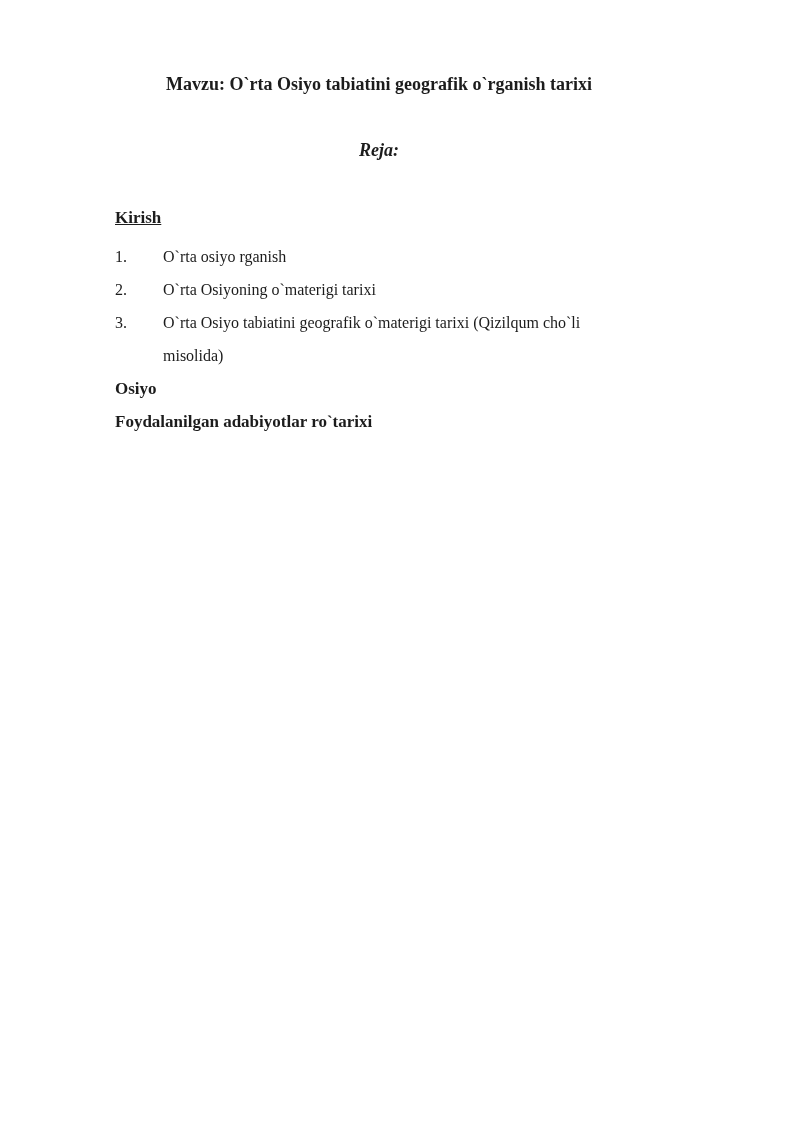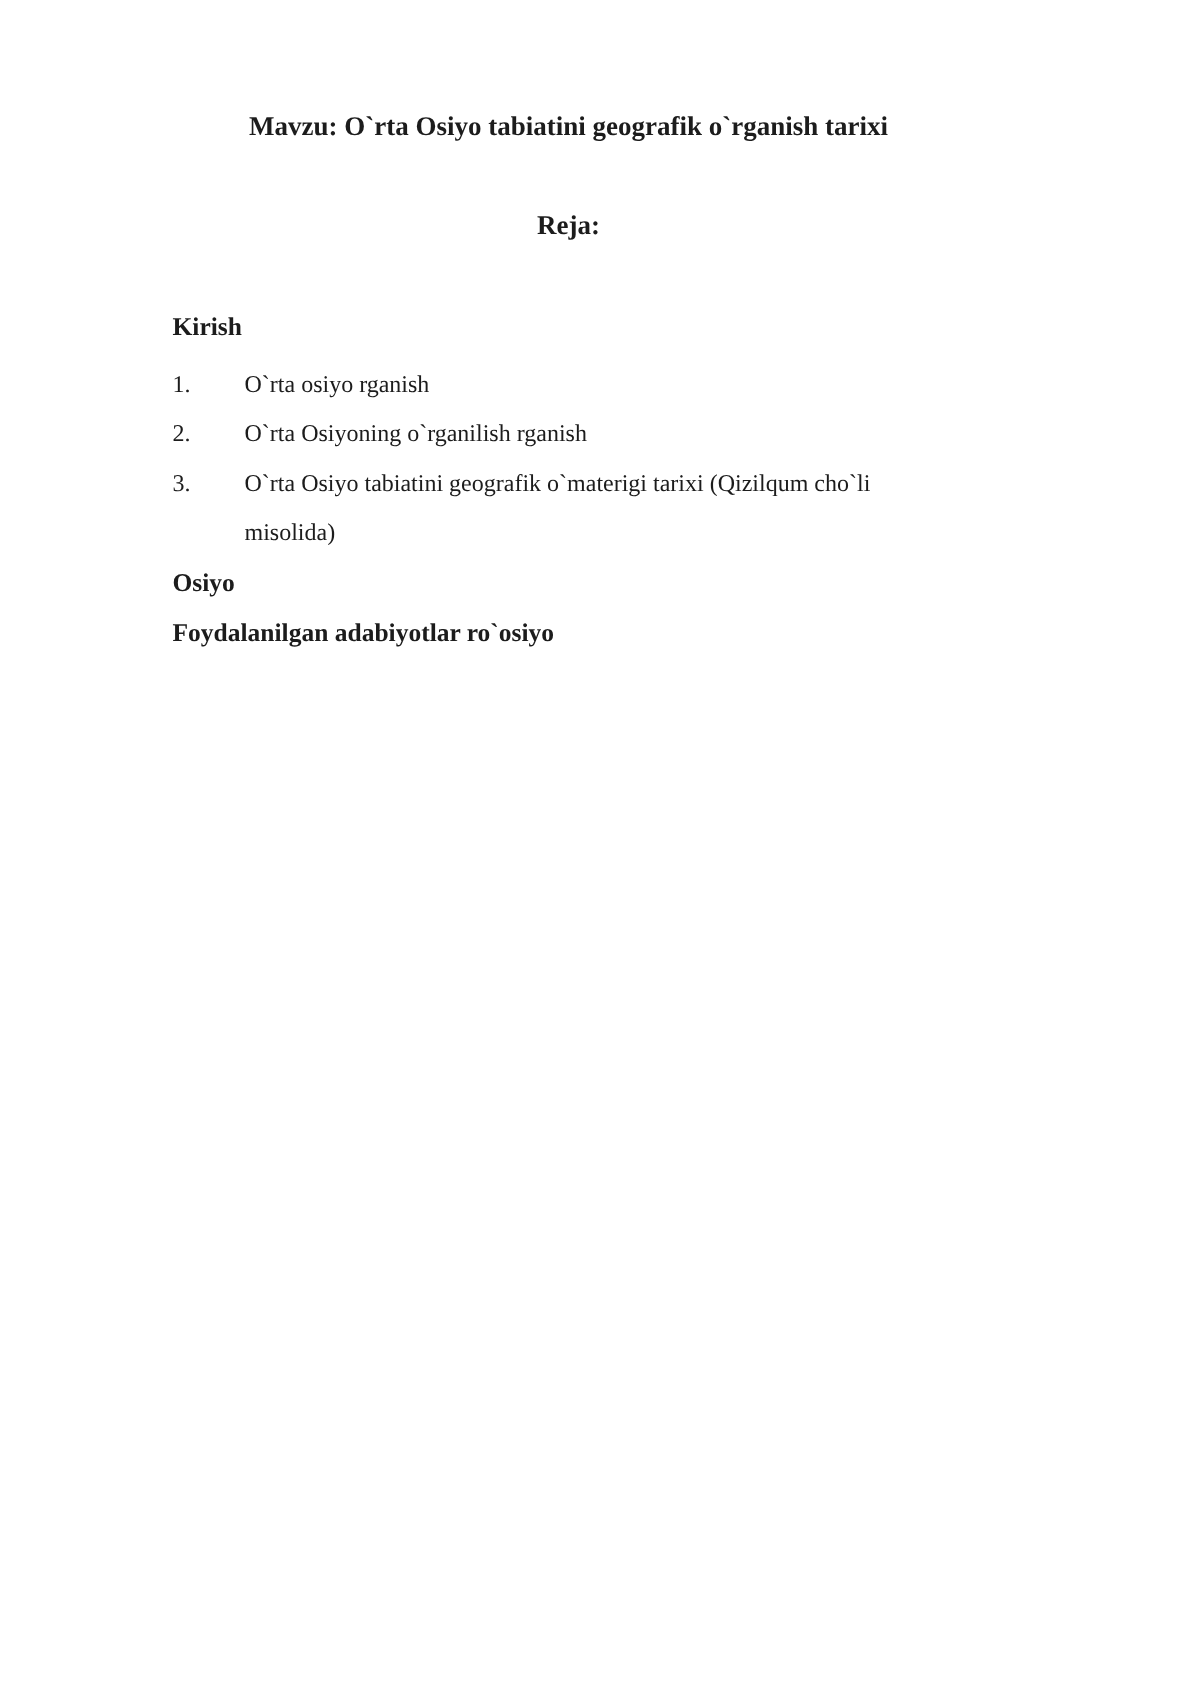--- a/index.html
+++ b/index.html
@@ -27,26 +27,28 @@
     text-align: center;
     line-height: 24px;
     margin: 0;
   }
   .plan-heading {
     font-size: 18px;
     font-weight: bold;
     text-align: center;
     line-height: 24px;
     margin: 42px 0 0 0;
+    font-style: italic;
   }
   .intro-heading {
     font-size: 17px;
     font-weight: bold;
     line-height: 24px;
     margin: 44px 0 0 0;
+    text-decoration: underline;
   }
   .outline {
     margin-top: 10px;
   }
   .outline-row {
     display: flex;
     font-size: 16px;
     line-height: 33px;
   }
   .outline-num {
@@ -76,27 +78,27 @@
 
   <div class="outline">
 
     <div class="outline-row">
       <span class="outline-num">1.</span>
       <span class="outline-text">O`rta osiyo rganish</span>
     </div>
 
     <div class="outline-row">
       <span class="outline-num">2.</span>
-      <span class="outline-text">O`rta Osiyoning o`rganilish rganish</span>
+      <span class="outline-text">O`rta Osiyoning o`materigi tarixi</span>
     </div>
 
     <div class="outline-row">
       <span class="outline-num">3.</span>
       <span class="outline-text">O`rta Osiyo tabiatini geografik o`materigi tarixi (Qizilqum cho`li misolida)</span>
     </div>
 
   </div>
 
   <div class="tail-heading">Osiyo</div>
 
-  <div class="tail-heading">Foydalanilgan adabiyotlar ro`osiyo</div>
+  <div class="tail-heading">Foydalanilgan adabiyotlar ro`tarixi</div>
 
 </div>
 
 </body></html>

